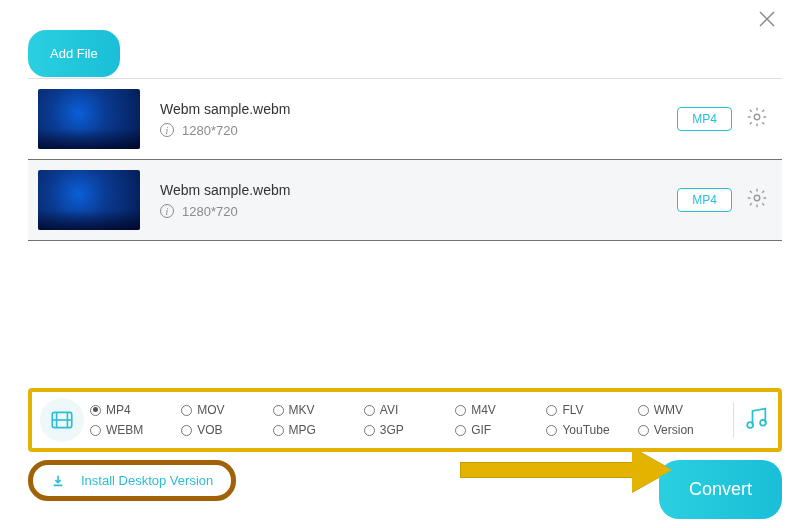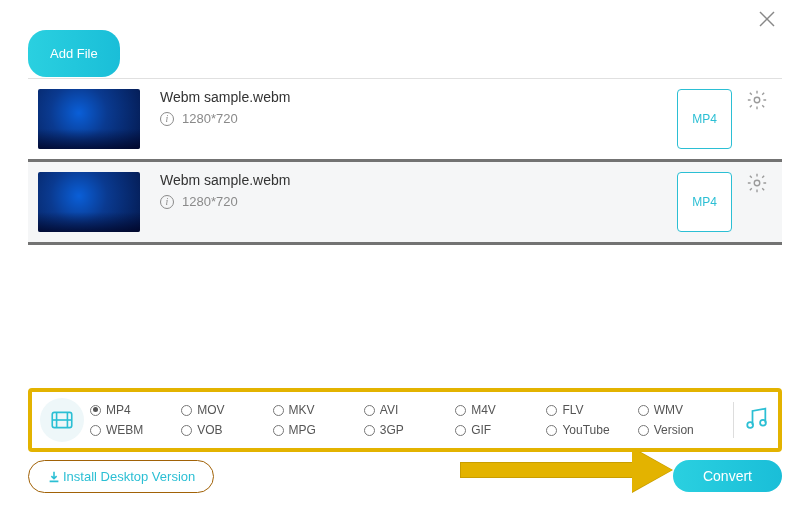--- a/index.html
+++ b/index.html
@@ -1,43 +1,43 @@
 <!DOCTYPE html>
 <html><head>
 <meta charset="utf-8">
 <style>
 *{box-sizing:border-box;margin:0;padding:0;font-family:-apple-system,BlinkMacSystemFont,"Segoe UI",Arial,sans-serif}
 body{width:800px;height:528px;background:#fff;position:relative;overflow:hidden}
 .close{position:absolute;top:10px;right:24px;cursor:pointer}
 .close svg{width:18px;height:18px;stroke:#888;stroke-width:1.5}
 .addfile{position:absolute;top:30px;left:28px;background:linear-gradient(90deg,#2ad0e0,#1abed8);color:#fff;border:none;border-radius:18px;padding:16px 22px;font-size:13px;cursor:pointer}
 .list{position:absolute;top:78px;left:28px;right:18px;border-top:1px solid #e0e0e0}
-.row{display:flex;padding:10px 14px 10px 10px;border-bottom:3px solid #737373}
+.row{display:flex;align-items:center;padding:10px 14px 10px 10px;border-bottom:1px solid #737373}
 .row.sel{background:#f5f6f7}
 .thumb{width:102px;height:60px;background:radial-gradient(circle at 40% 40%,#0a5fd8 0%,#0a3a90 40%,#041a50 100%);border-radius:2px;position:relative;overflow:hidden}
 .thumb::after{content:"";position:absolute;bottom:0;left:0;right:0;height:20px;background:linear-gradient(0deg,rgba(0,0,30,0.7),transparent)}
 .meta{margin-left:20px;flex:1}
 .fname{font-size:14px;color:#333;margin-bottom:6px}
 .res{display:flex;align-items:center;gap:8px;color:#8a8a8a;font-size:13px}
 .info-i{width:14px;height:14px;border:1.2px solid #8a8a8a;border-radius:50%;display:inline-flex;align-items:center;justify-content:center;font-size:10px;color:#8a8a8a;font-style:italic;font-family:serif}
 .fmt{border:1px solid #2bbfd4;color:#2bbfd4;background:#fff;border-radius:4px;padding:4px 14px;font-size:12px;margin-right:14px;cursor:pointer}
 .gear{cursor:pointer}
 .gear svg{width:22px;height:22px;stroke:#9a9a9a;fill:none;stroke-width:1.5}
 .fmtbar{position:absolute;left:28px;right:18px;top:388px;border:4px solid #e3b300;border-radius:4px;background:#fff;display:flex;align-items:center;padding:6px 8px}
 .vidicon{width:44px;height:44px;border-radius:50%;background:#eef7f9;display:flex;align-items:center;justify-content:center;margin-right:6px}
 .vidicon svg{width:26px;height:26px;stroke:#2bbfd4;fill:none;stroke-width:1.5}
 .opts{flex:1;display:grid;grid-template-columns:repeat(7,1fr);row-gap:6px;column-gap:4px;font-size:12px;color:#555}
 .opt{display:flex;align-items:center;gap:5px;cursor:pointer;white-space:nowrap}
 .rad{width:11px;height:11px;border:1.3px solid #777;border-radius:50%;display:inline-block;position:relative;flex-shrink:0}
 .rad.on::after{content:"";position:absolute;top:1.5px;left:1.5px;width:5px;height:5px;background:#555;border-radius:50%}
 .divv{width:1px;height:36px;background:#ddd;margin:0 8px}
 .music svg{width:28px;height:28px;stroke:#2bbfd4;fill:none;stroke-width:1.5}
-.install{position:absolute;left:28px;top:460px;border:1px solid #a16207;color:#2bbfd4;background:#fff;border-radius:20px;padding:8px 18px;font-size:13px;display:flex;align-items:center;gap:2px;cursor:pointer}
+.install{position:absolute;left:28px;top:460px;border:5px solid #a16207;color:#2bbfd4;background:#fff;border-radius:20px;padding:8px 18px;font-size:13px;display:flex;align-items:center;gap:16px;cursor:pointer}
 .install svg{width:14px;height:14px;stroke:#2bbfd4;fill:none;stroke-width:1.8}
-.convert{position:absolute;right:18px;top:460px;background:linear-gradient(90deg,#2ad0e0,#1abed8);color:#fff;border:none;border-radius:20px;padding:8px 30px;font-size:14px;cursor:pointer}
+.convert{position:absolute;right:18px;top:460px;background:linear-gradient(90deg,#2ad0e0,#1abed8);color:#fff;border:none;border-radius:20px;padding:19px 30px;font-size:18px;cursor:pointer}
 .arrow{position:absolute;top:448px;left:460px;width:220px;height:44px;pointer-events:none}
 .arrow .shaft{position:absolute;top:14px;left:0;width:177px;height:16px;background:#e3b300;border:1px solid #c99e00}
 .arrow .head{position:absolute;top:0;left:172px;width:0;height:0;border-top:22px solid transparent;border-bottom:22px solid transparent;border-left:40px solid #e3b300}
 .arrow .headb{position:absolute;top:-1px;left:172px;width:0;height:0;border-top:23px solid transparent;border-bottom:23px solid transparent;border-left:41px solid #c99e00;z-index:-1}
 </style>
 </head>
 <body>
 
 <div class="close">
 <svg viewBox="0 0 18 18">

